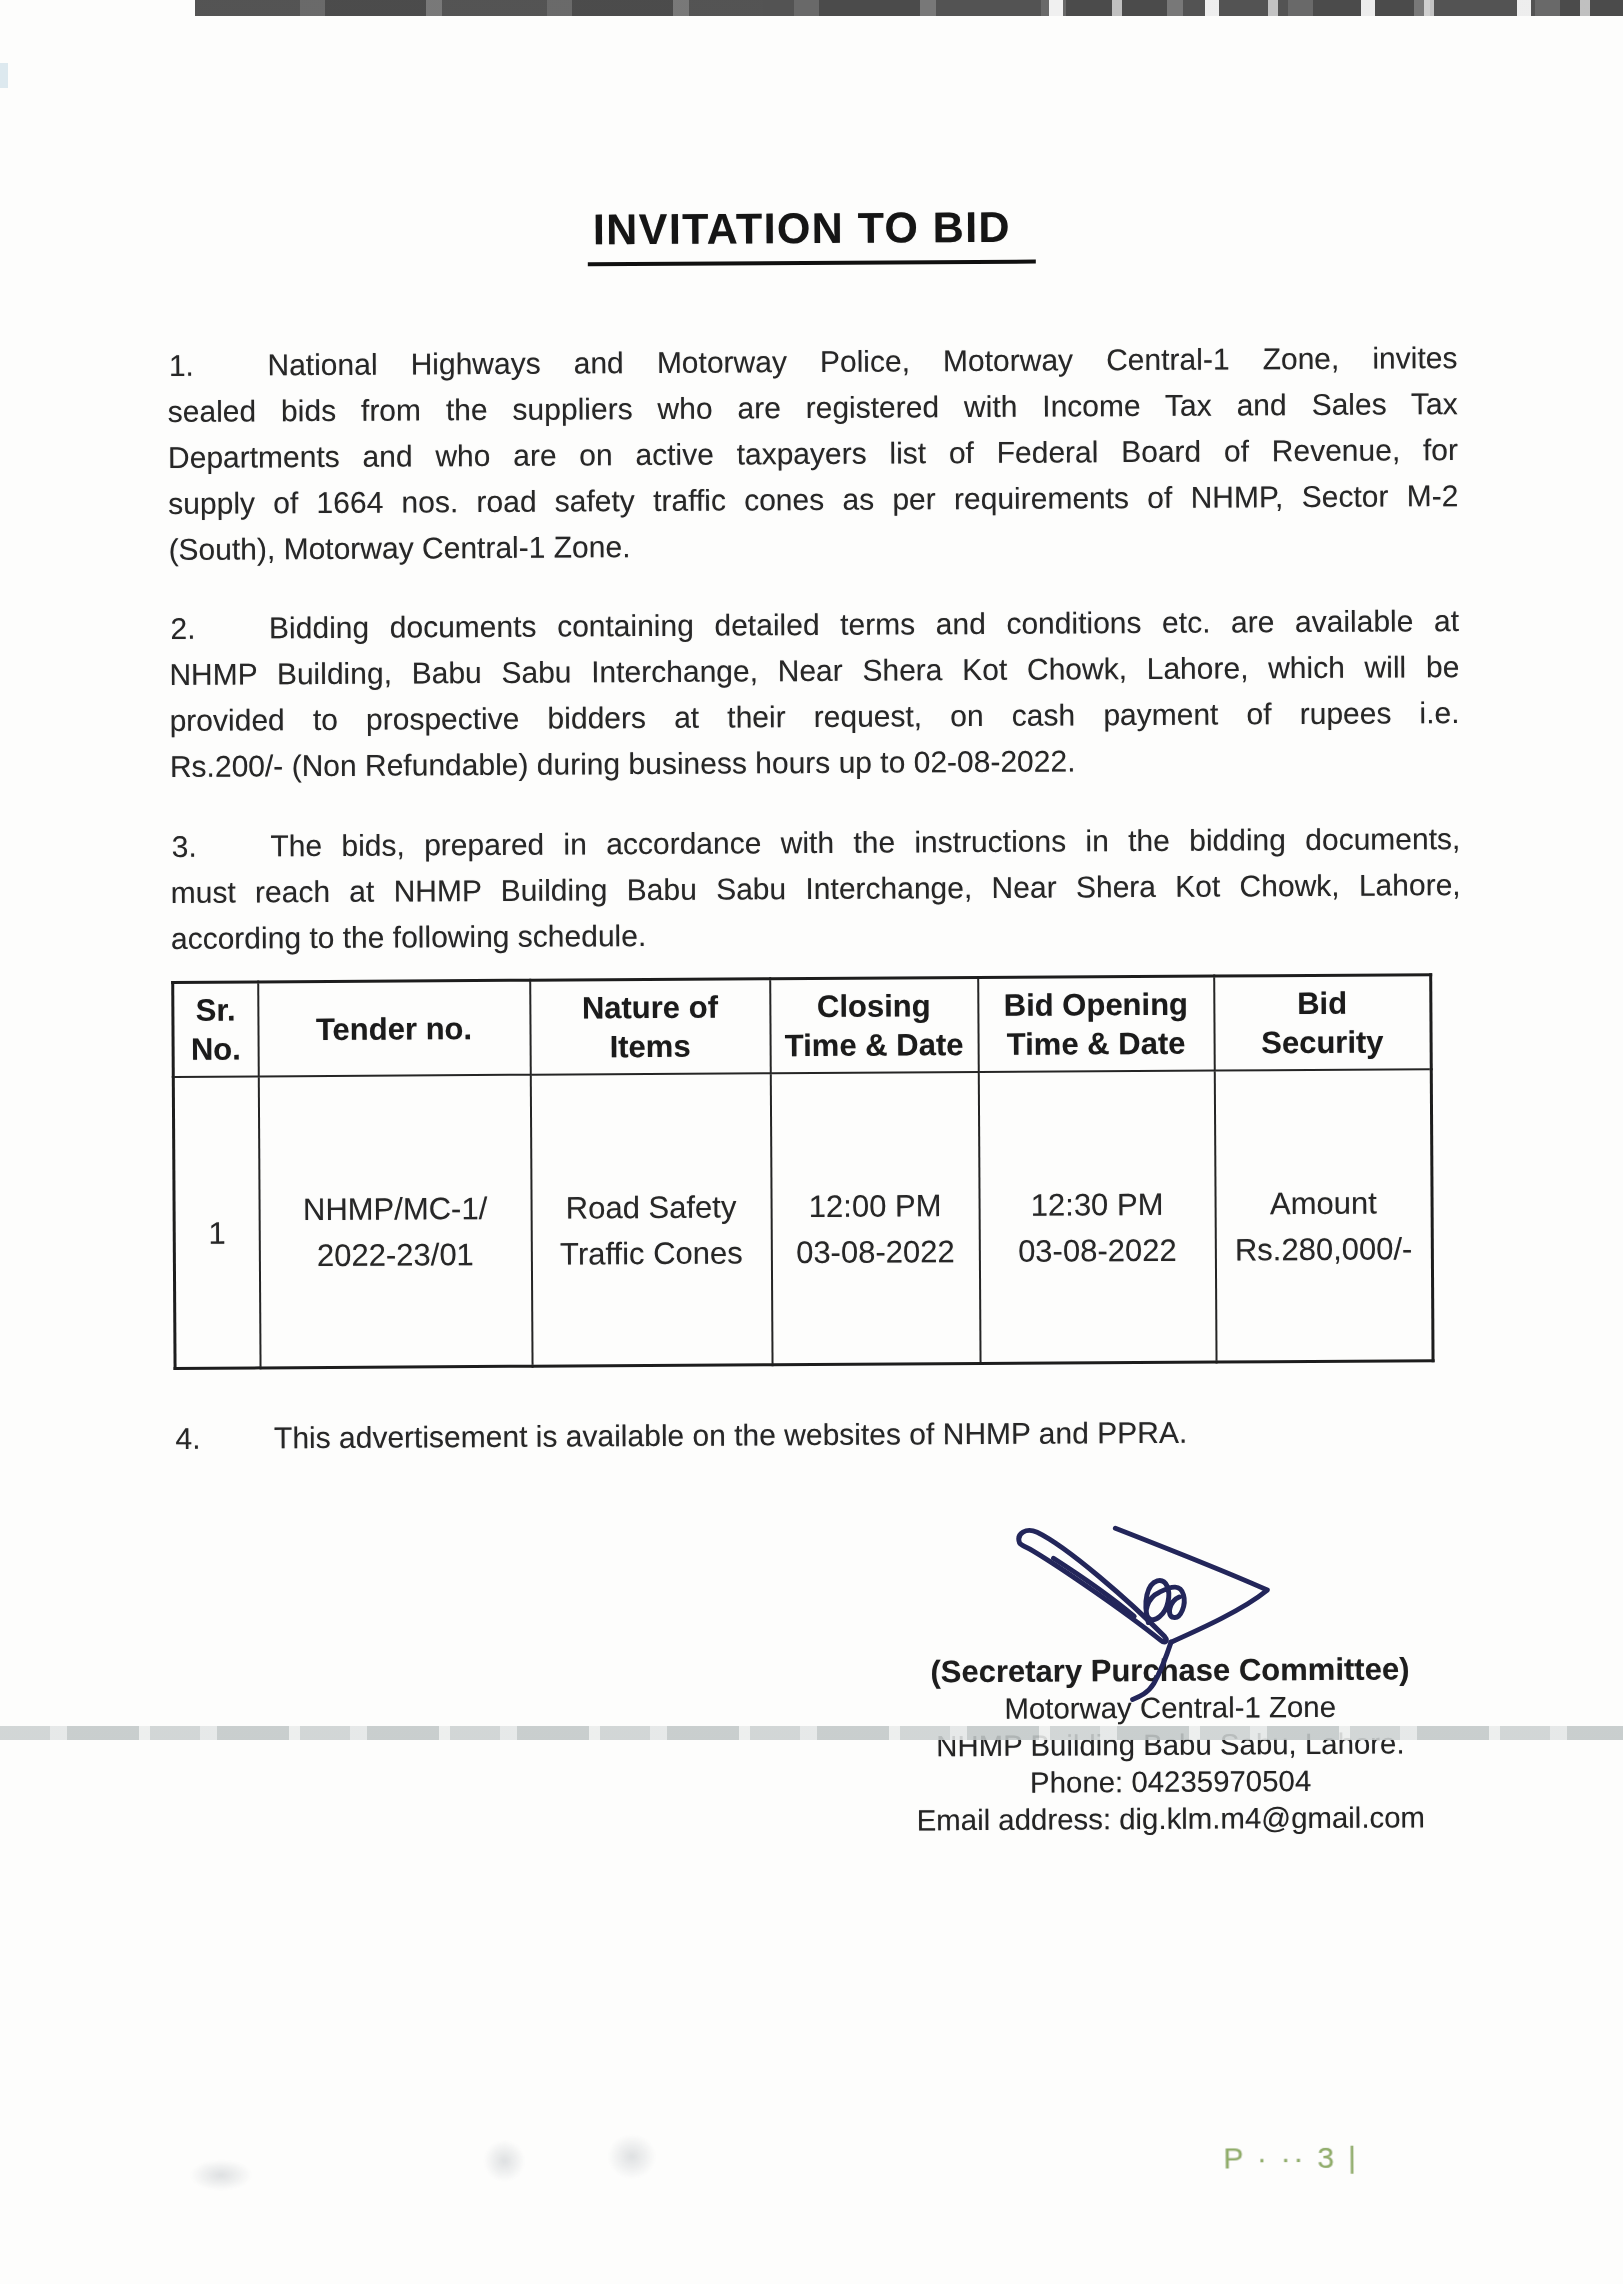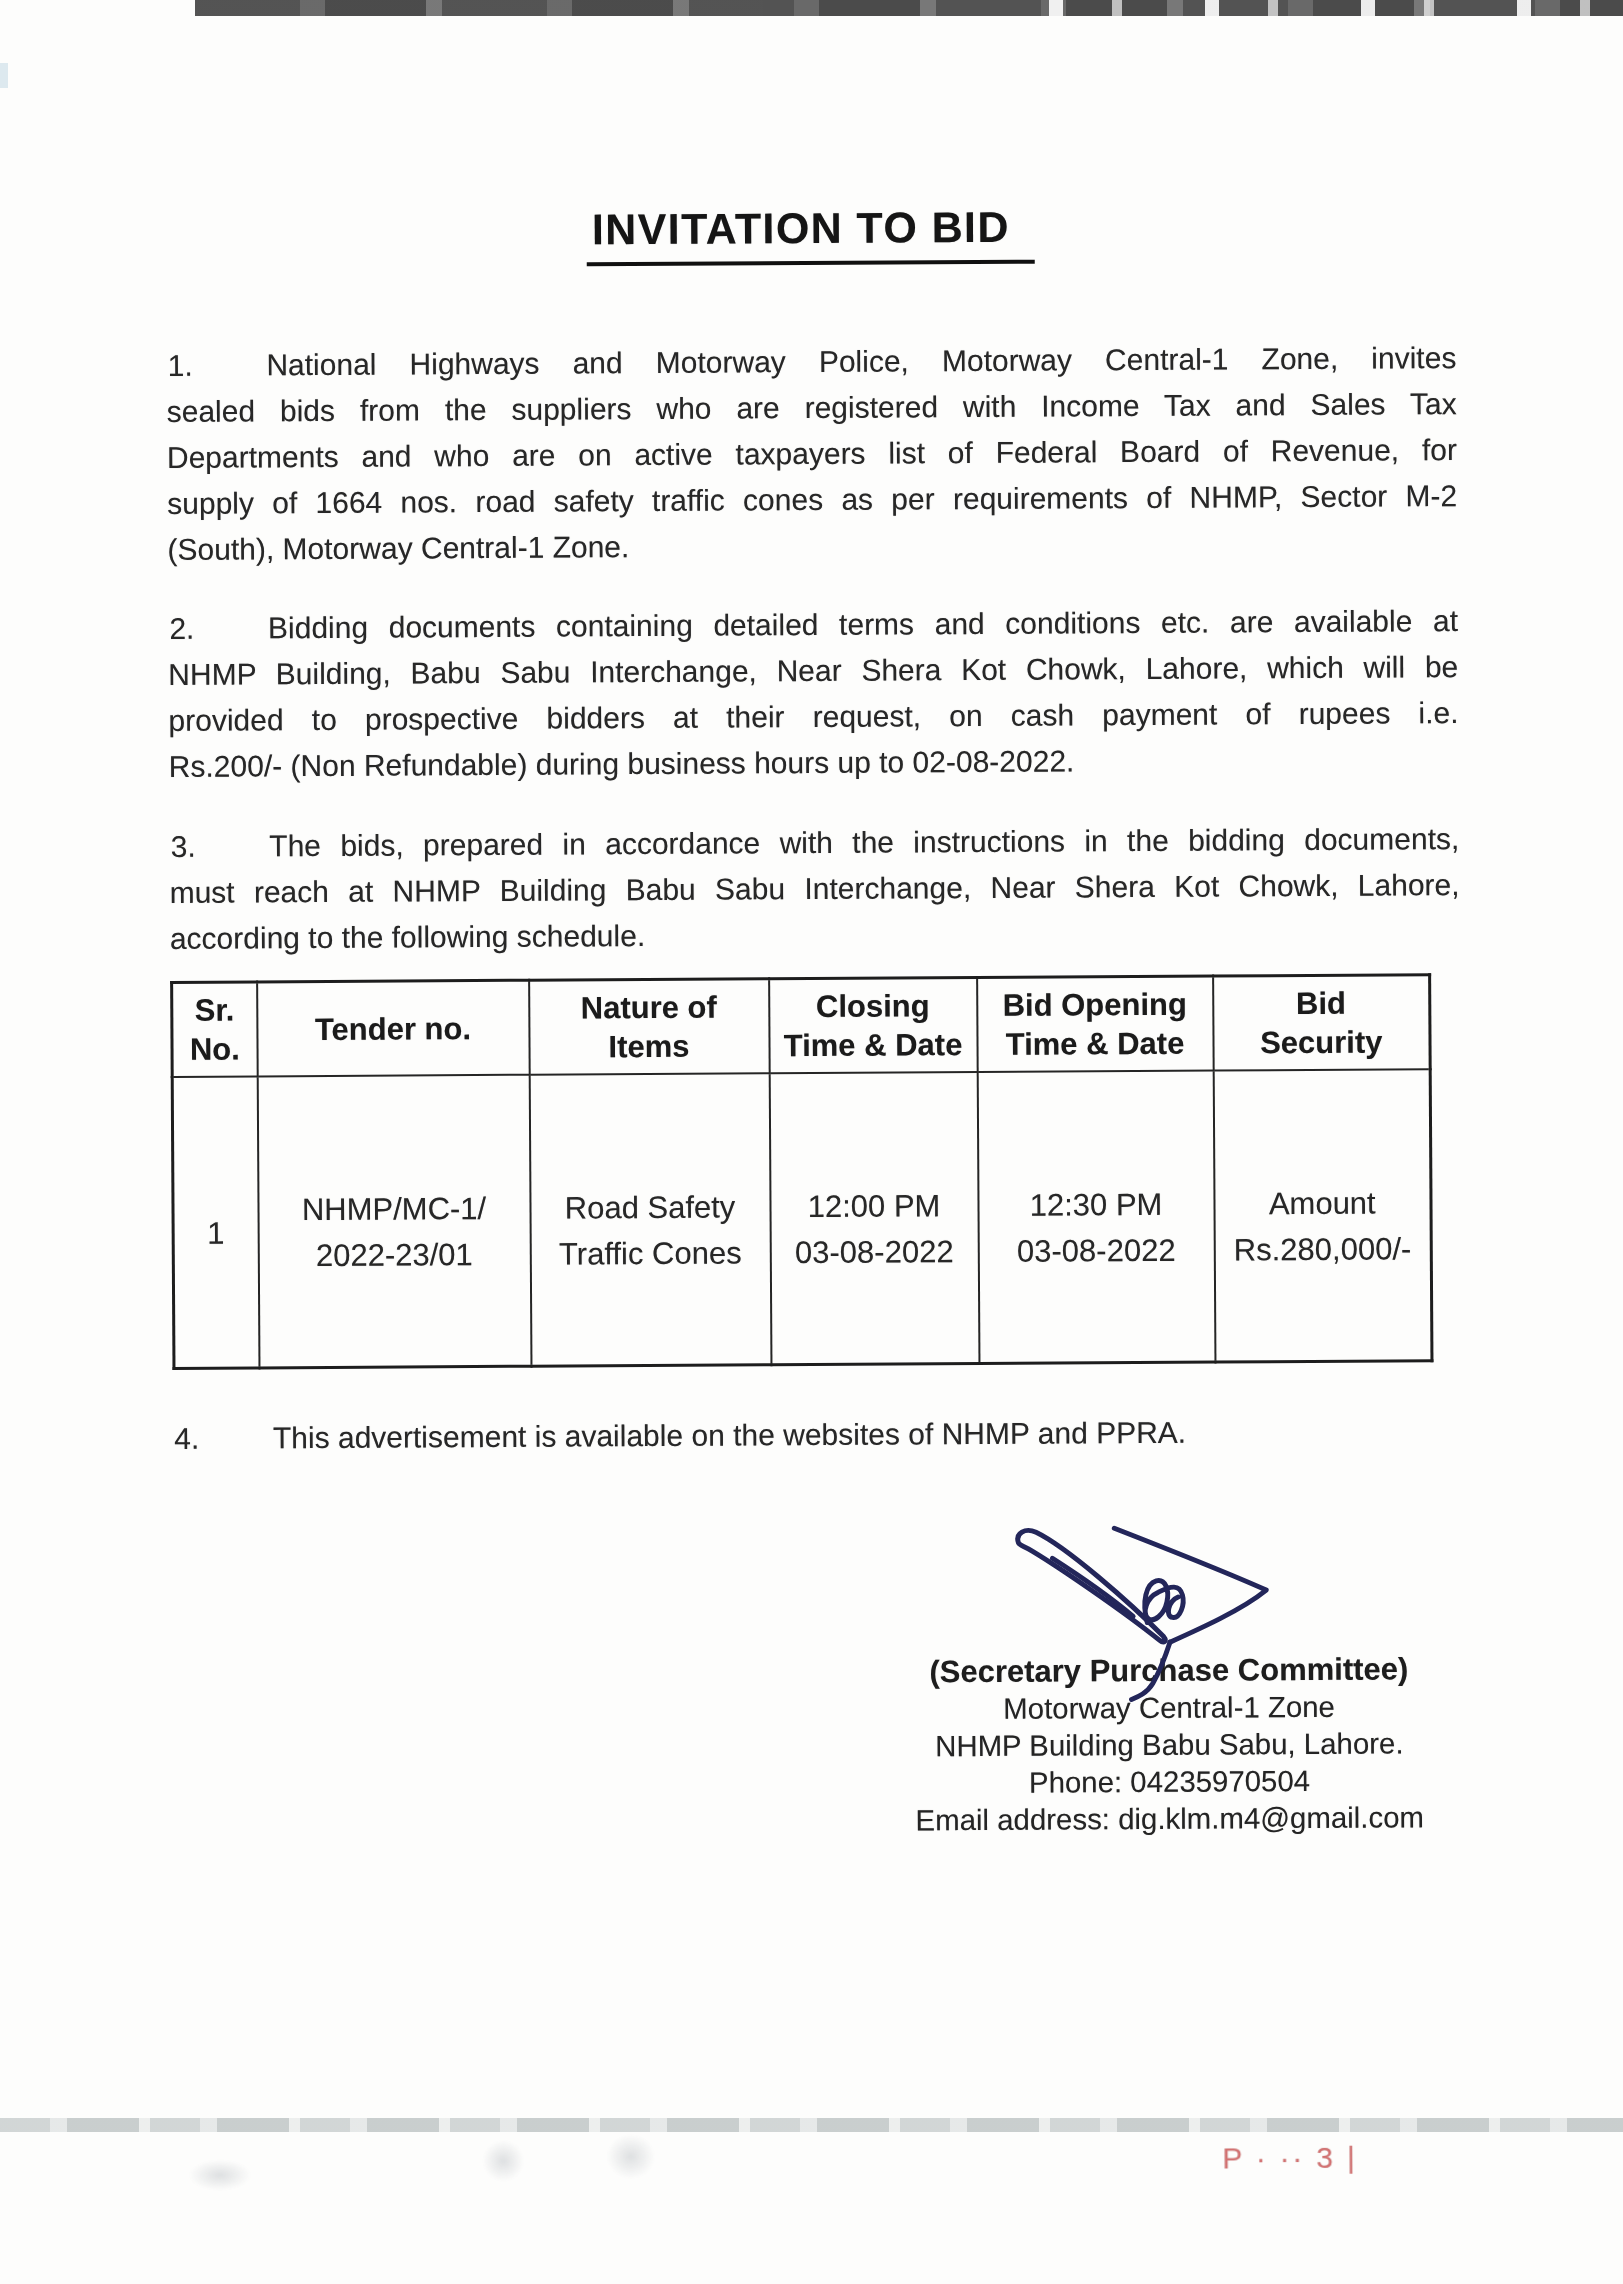--- a/index.html
+++ b/index.html
@@ -9,21 +9,21 @@
     height: 2284px;
     overflow: hidden;
     background: #fdfdfc;
   }
   * { box-sizing: border-box; }
 
   .page {
     position: absolute;
     inset: 0;
     width: 1624px;
-    height: 2132px;
+    height: 1740px;
     font-family: "Liberation Sans", "DejaVu Sans", sans-serif;
     color: #262626;
   }
 
   
   .scan-bar-top {
     position: absolute;
     top: 0;
     left: 195px;
     width: 1429px;
@@ -154,21 +154,21 @@
   .sig-text div { line-height: 37px; font-size: 29.4px; color: #242424; }
   .sig-text .committee { font-size: 31px; font-weight: 700; color: #1d1d1d; }
 
   
   .page-marks {
     position: absolute;
     left: 1215px;
     top: 2144px;
     font-size: 30px;
     letter-spacing: 2.8px;
-    color: #b91c1c;
+    color: #4d7c0f;
     opacity: .62;
     filter: blur(0.4px);
   }
   .smudge {
     position: absolute;
     background: radial-gradient(ellipse at center, rgba(110,120,130,.55), rgba(110,120,130,0) 70%);
     filter: blur(1.1px);
     opacity: .4;
   }
   .smudge.s1 { left: 181px; top: 2156px; width: 63px; height: 31px; }

